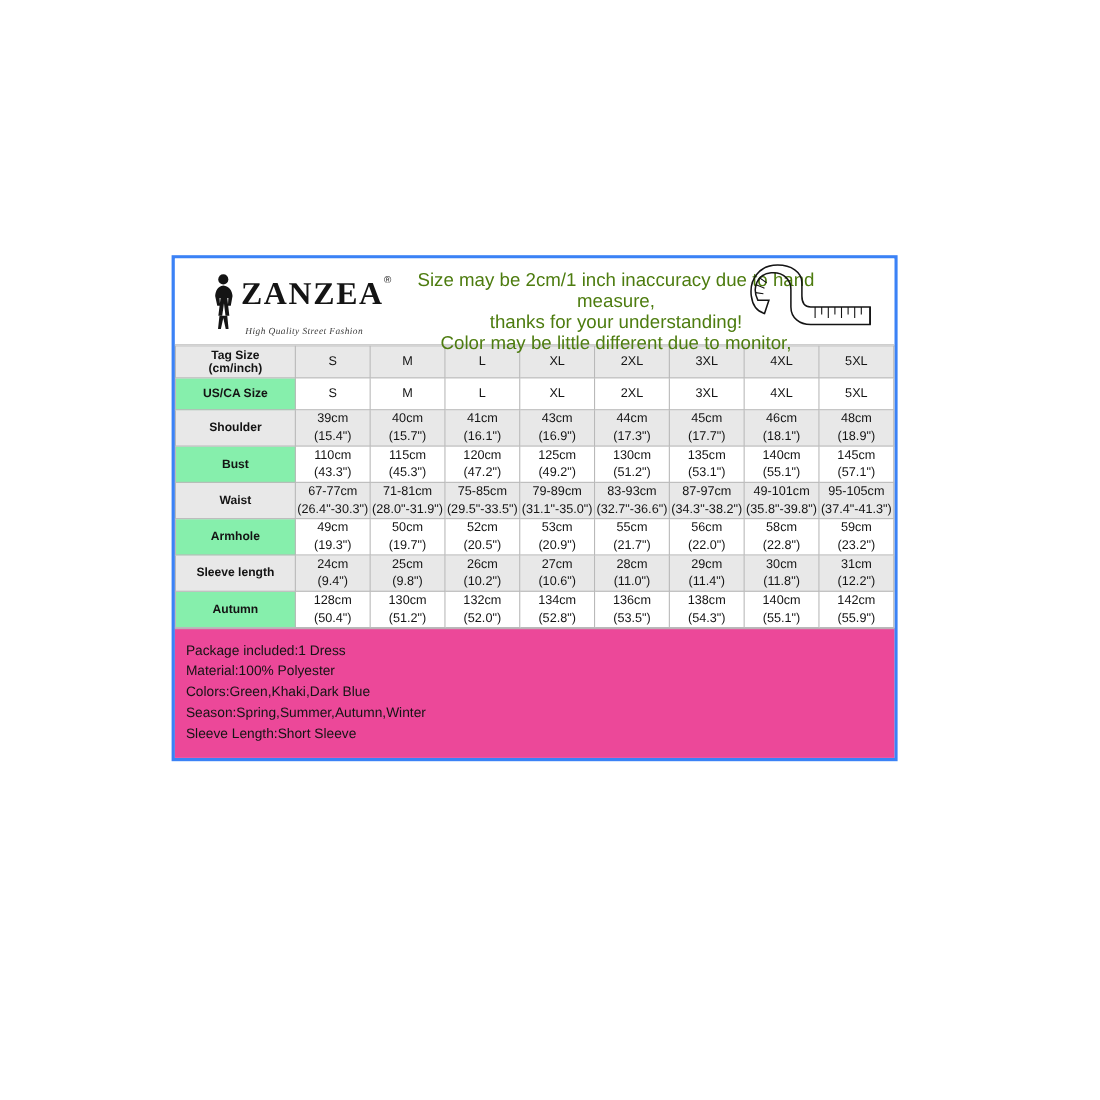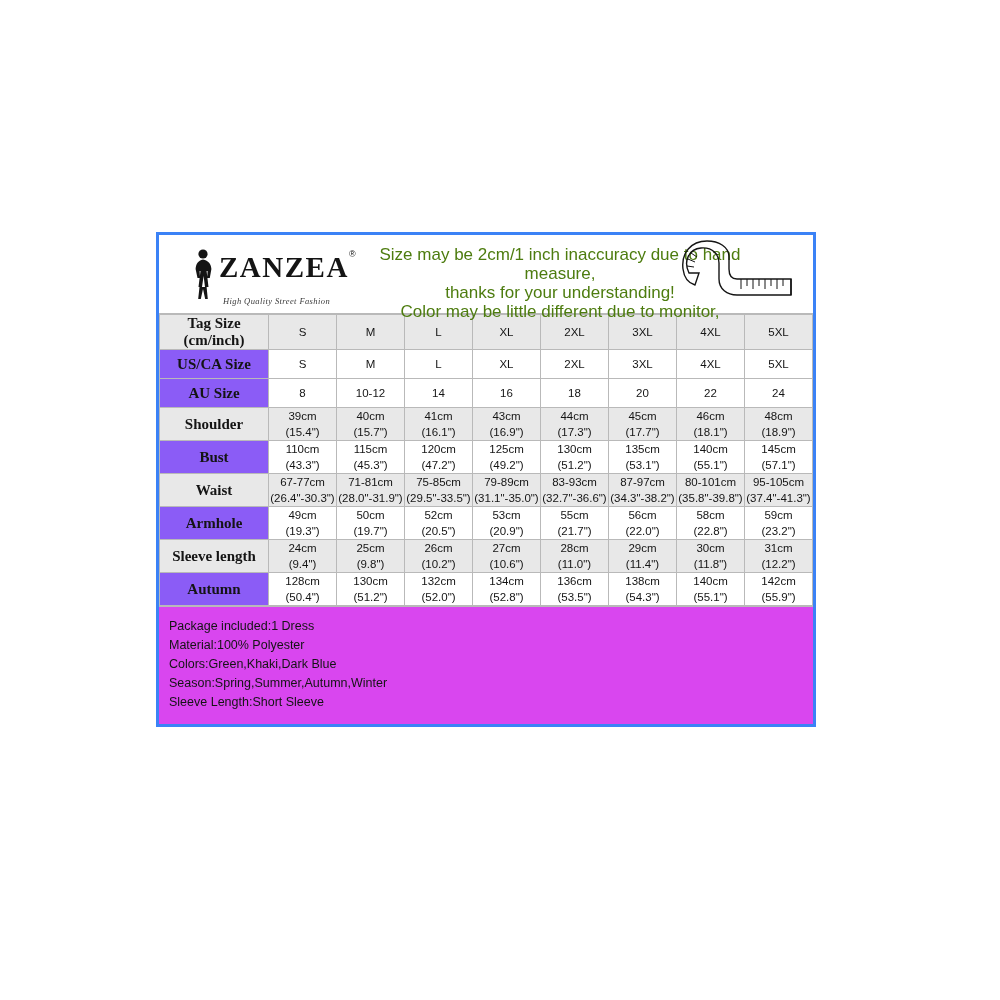--- a/index.html
+++ b/index.html
@@ -102,43 +102,42 @@
     border: 1px solid #b9b9b9;
     text-align: center;
     vertical-align: middle;
     padding: 0;
     height: 28px;
     color: #141414;
   }
   td.rowhead {
     width: 108px;
     font-weight: bold;
-    font-size: 15px;
+    font-size: 11px;
     background: #e8e8e8;
-    font-family: Liberation Serif, serif;
   }
   tr.shaded td { background: #e8e8e8; }
   tr.plain td { background: #ffffff; }
-  tr.plain td.rowhead { background: #8b5cf6; }
+  tr.plain td.rowhead { background: #86efac; }
   td.two {
     height: 42px;
     line-height: 16px;
   }
   .cm { display: block; }
   .inch { display: block; }
   .rowhead .sub {
     display: block;
     font-weight: bold;
   }
 
   
   .footer {
     border-top: 1px solid #b9b9b9;
     padding: 10px 0 12px 10px;
-    background: #d946ef;
+    background: #ec4899;
   }
   .footer div {
     font-size: 12.5px;
     line-height: 19px;
     color: #141414;
   }
 </style>
 </head>
 <body>
 
@@ -192,31 +191,20 @@
           <td class="rowhead"><span>US/CA Size</span></td>
           <td>S</td>
           <td>M</td>
           <td>L</td>
           <td>XL</td>
           <td>2XL</td>
           <td>3XL</td>
           <td>4XL</td>
           <td>5XL</td>
         </tr>
-        <tr class="plain">
-          <td class="rowhead"><span>AU Size</span></td>
-          <td>8</td>
-          <td>10-12</td>
-          <td>14</td>
-          <td>16</td>
-          <td>18</td>
-          <td>20</td>
-          <td>22</td>
-          <td>24</td>
-        </tr>
         <tr class="shaded">
           <td class="rowhead two"><span>Shoulder</span></td>
           <td class="two">
             <span class="cm">39cm</span>
             <span class="inch">(15.4")</span>
           </td>
           <td class="two">
             <span class="cm">40cm</span>
             <span class="inch">(15.7")</span>
           </td>
@@ -300,21 +288,21 @@
           </td>
           <td class="two">
             <span class="cm">83-93cm</span>
             <span class="inch">(32.7"-36.6")</span>
           </td>
           <td class="two">
             <span class="cm">87-97cm</span>
             <span class="inch">(34.3"-38.2")</span>
           </td>
           <td class="two">
-            <span class="cm">80-101cm</span>
+            <span class="cm">49-101cm</span>
             <span class="inch">(35.8"-39.8")</span>
           </td>
           <td class="two">
             <span class="cm">95-105cm</span>
             <span class="inch">(37.4"-41.3")</span>
           </td>
         </tr>
         <tr class="plain">
           <td class="rowhead two"><span>Armhole</span></td>
           <td class="two">

